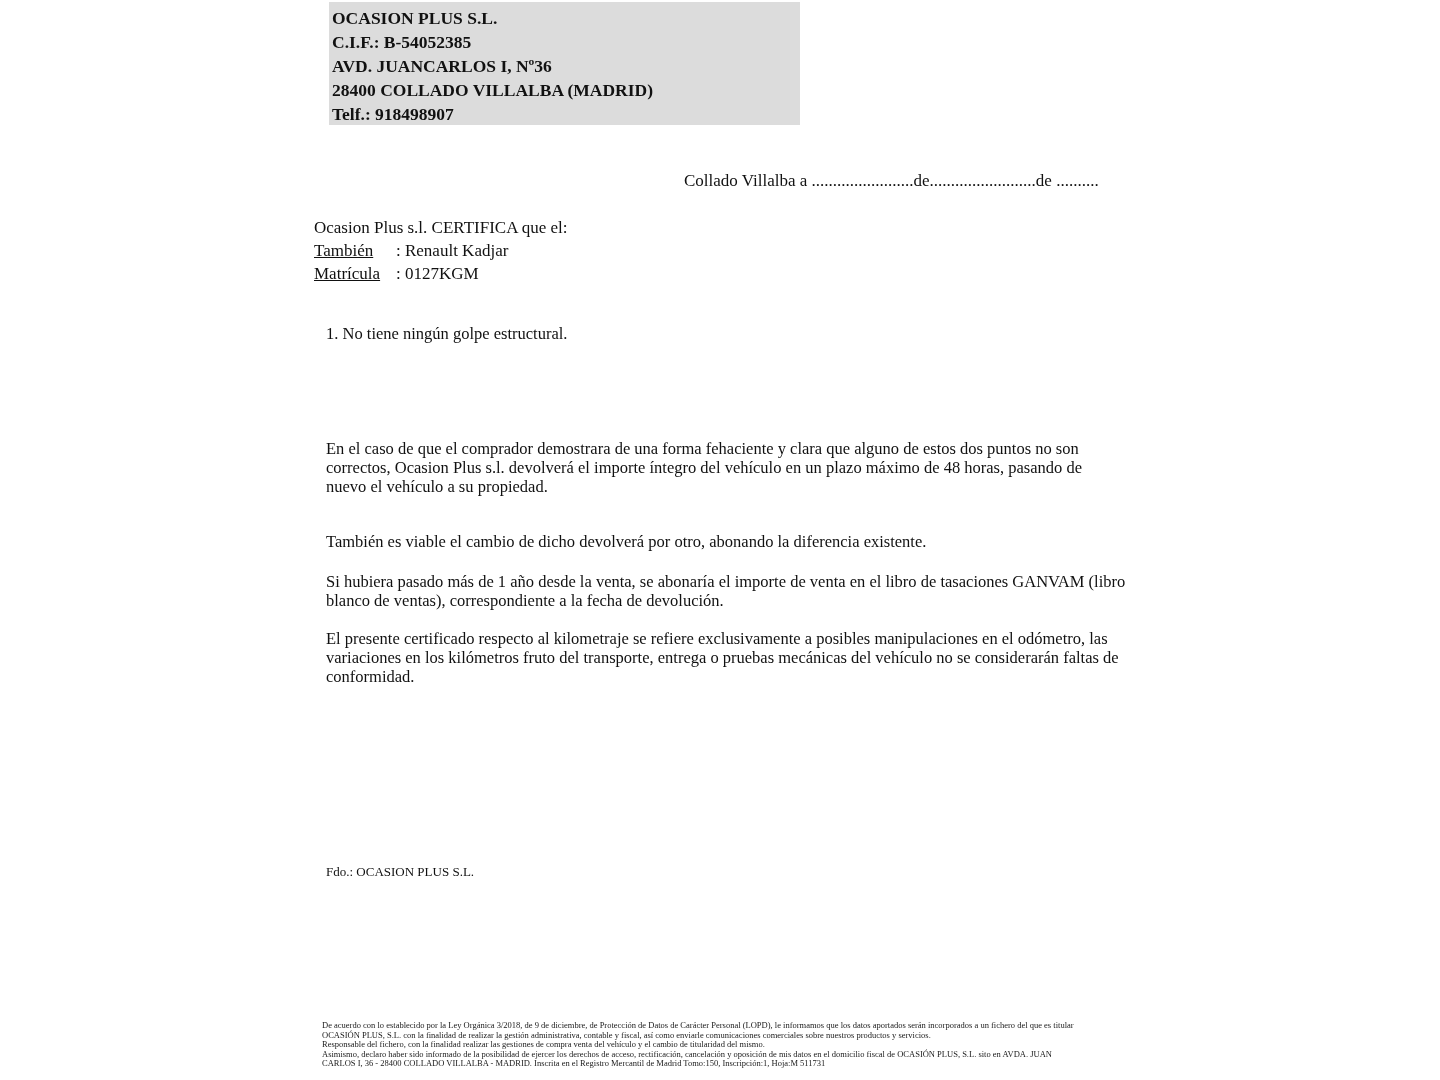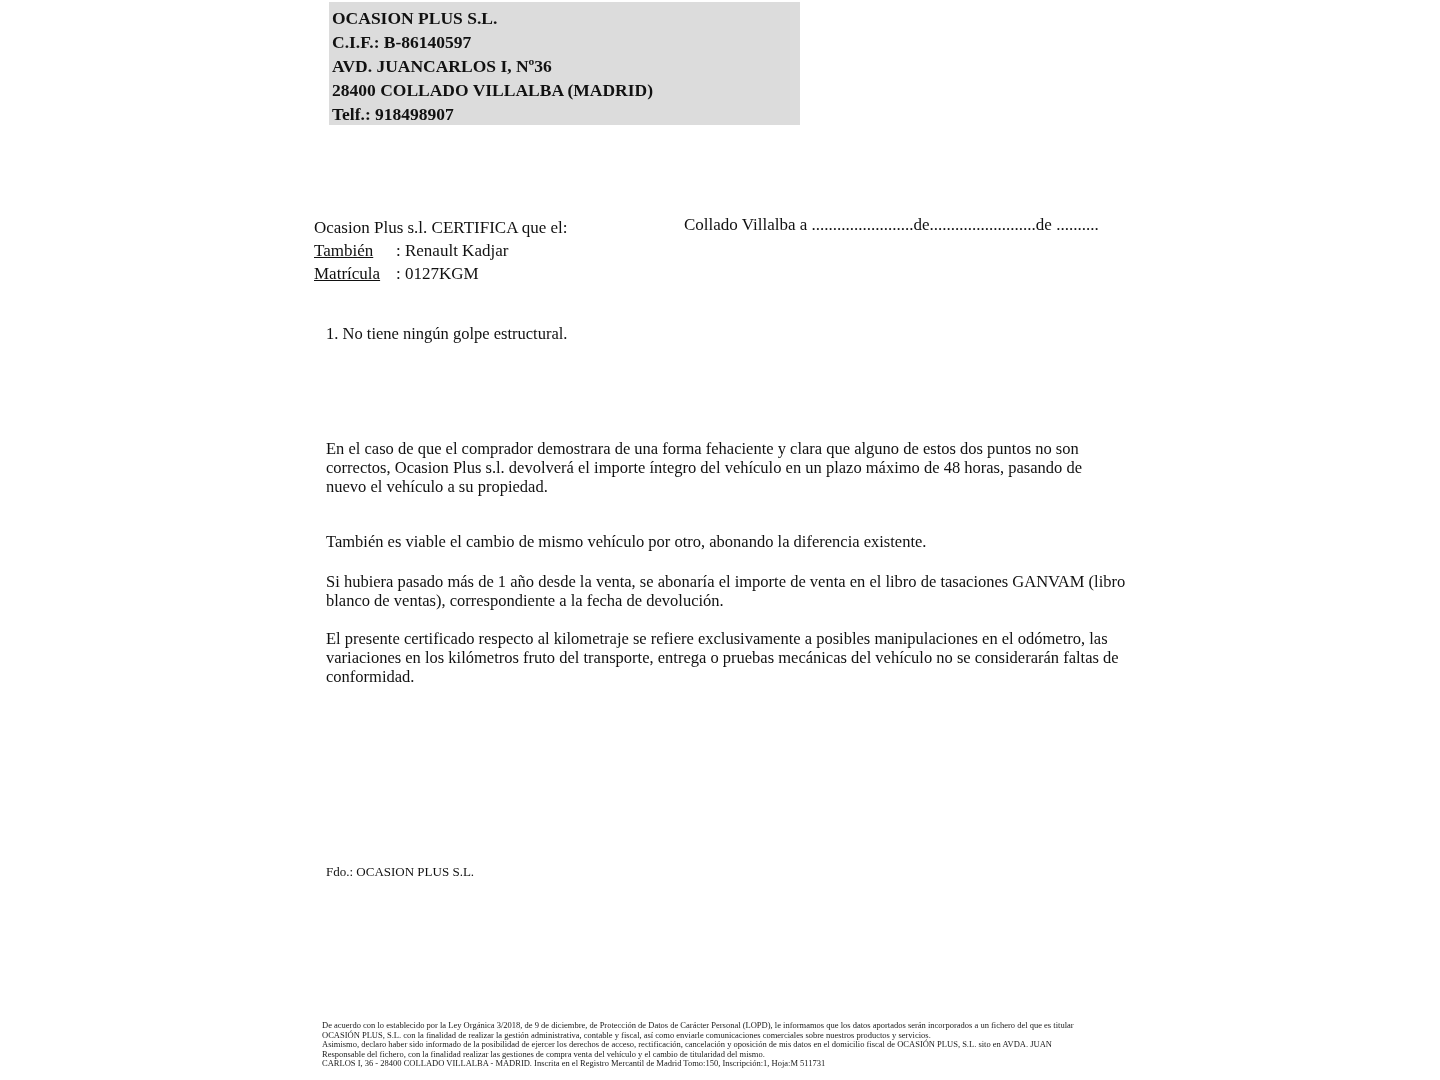--- a/index.html
+++ b/index.html
@@ -34,21 +34,20 @@
     line-height: 24px;
     white-space: nowrap;
   }
   .date-line {
     position: absolute;
     left: 684px;
     top: 171px;
     font-size: 17px;
     line-height: 19px;
     white-space: nowrap;
-    margin-top: 44px;
   }
   .cert-block {
     position: absolute;
     left: 314px;
     top: 216px;
     font-size: 17px;
     line-height: 23px;
   }
   .cert-row { white-space: nowrap; }
   .field-col { display: inline-block; min-width: 82px; }
@@ -93,21 +92,21 @@
   }
   .fine-print .fp-line { white-space: nowrap; }
 </style>
 </head>
 <body>
 
 <div class="page">
 
   <div class="header-box">
     <div class="hline">OCASION PLUS S.L.</div>
-    <div class="hline">C.I.F.: B-86140597</div>
+    <div class="hline">C.I.F.: B-54052385</div>
     <div class="hline">AVD. JUANCARLOS I, Nº36</div>
     <div class="hline">28400 COLLADO VILLALBA (MADRID)</div>
     <div class="hline">Telf.: 918498907</div>
   </div>
 
   <div class="date-line">Collado Villalba a ........................de.........................de ..........</div>
 
   <div class="cert-block">
     <div class="cert-row">Ocasion Plus s.l. CERTIFICA que el:</div>
     <div class="cert-row">
@@ -117,28 +116,28 @@
       <span class="field-col"><span class="u">Matrícula</span></span><span>: 0127KGM</span>
     </div>
   </div>
 
   <div class="conditions">
     <div class="cond">1. No tiene ningún golpe estructural.</div>
   </div>
 
   <div class="body-paragraphs">
     <p class="p1">En el caso de que el comprador demostrara de una forma fehaciente y clara que alguno de estos dos puntos no son correctos, Ocasion Plus s.l. devolverá el importe íntegro del vehículo en un plazo máximo de 48 horas, pasando de nuevo el vehículo a su propiedad.</p>
-    <p class="p2">También es viable el cambio de mismo vehículo por otro, abonando la diferencia existente.</p>
+    <p class="p2">También es viable el cambio de dicho devolverá por otro, abonando la diferencia existente.</p>
     <p class="p3">Si hubiera pasado más de 1 año desde la venta, se abonaría el importe de venta en el libro de tasaciones GANVAM (libro blanco de ventas), correspondiente a la fecha de devolución.</p>
     <p class="p4">El presente certificado respecto al kilometraje se refiere exclusivamente a posibles manipulaciones en el odómetro, las variaciones en los kilómetros fruto del transporte, entrega o pruebas mecánicas del vehículo no se considerarán faltas de conformidad.</p>
   </div>
 
   <div class="signature-line">Fdo.: OCASION PLUS S.L.</div>
 
   <div class="fine-print">
     <div class="fp-line">De acuerdo con lo establecido por la Ley Orgánica 3/2018, de 9 de diciembre, de Protección de Datos de Carácter Personal (LOPD), le informamos que los datos aportados serán incorporados a un fichero del que es titular</div>
     <div class="fp-line">OCASIÓN PLUS, S.L. con la finalidad de realizar la gestión administrativa, contable y fiscal, así como enviarle comunicaciones comerciales sobre nuestros productos y servicios.</div>
+    <div class="fp-line">Responsable del fichero, con la finalidad realizar las gestiones de compra venta del vehículo y el cambio de titularidad del mismo.</div>
     <div class="fp-line">Asimismo, declaro haber sido informado de la posibilidad de ejercer los derechos de acceso, rectificación, cancelación y oposición de mis datos en el domicilio fiscal de OCASIÓN PLUS, S.L. sito en AVDA. JUAN</div>
-    <div class="fp-line">Responsable del fichero, con la finalidad realizar las gestiones de compra venta del vehículo y el cambio de titularidad del mismo.</div>
     <div class="fp-line">CARLOS I, 36 - 28400 COLLADO VILLALBA - MADRID. Inscrita en el Registro Mercantil de Madrid Tomo:150, Inscripción:1, Hoja:M 511731</div>
   </div>
 
 </div>
 
 </body></html>

